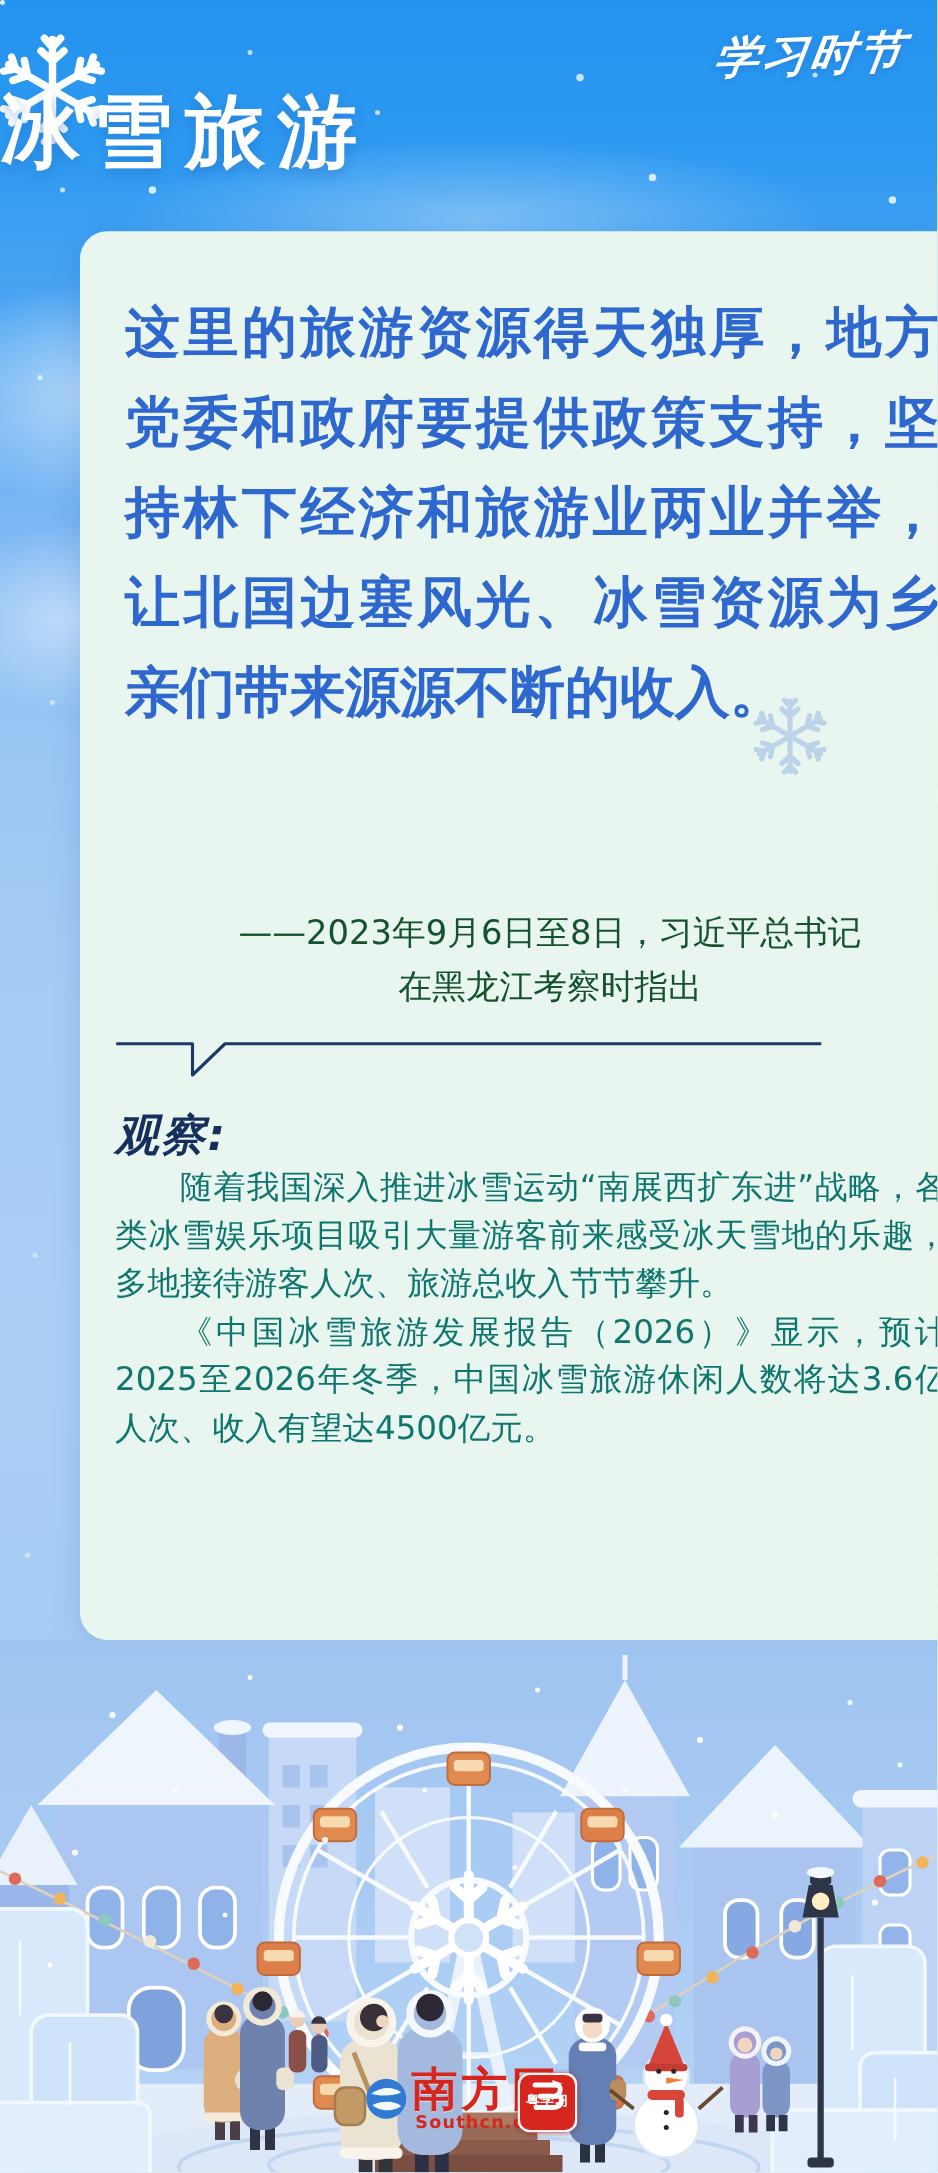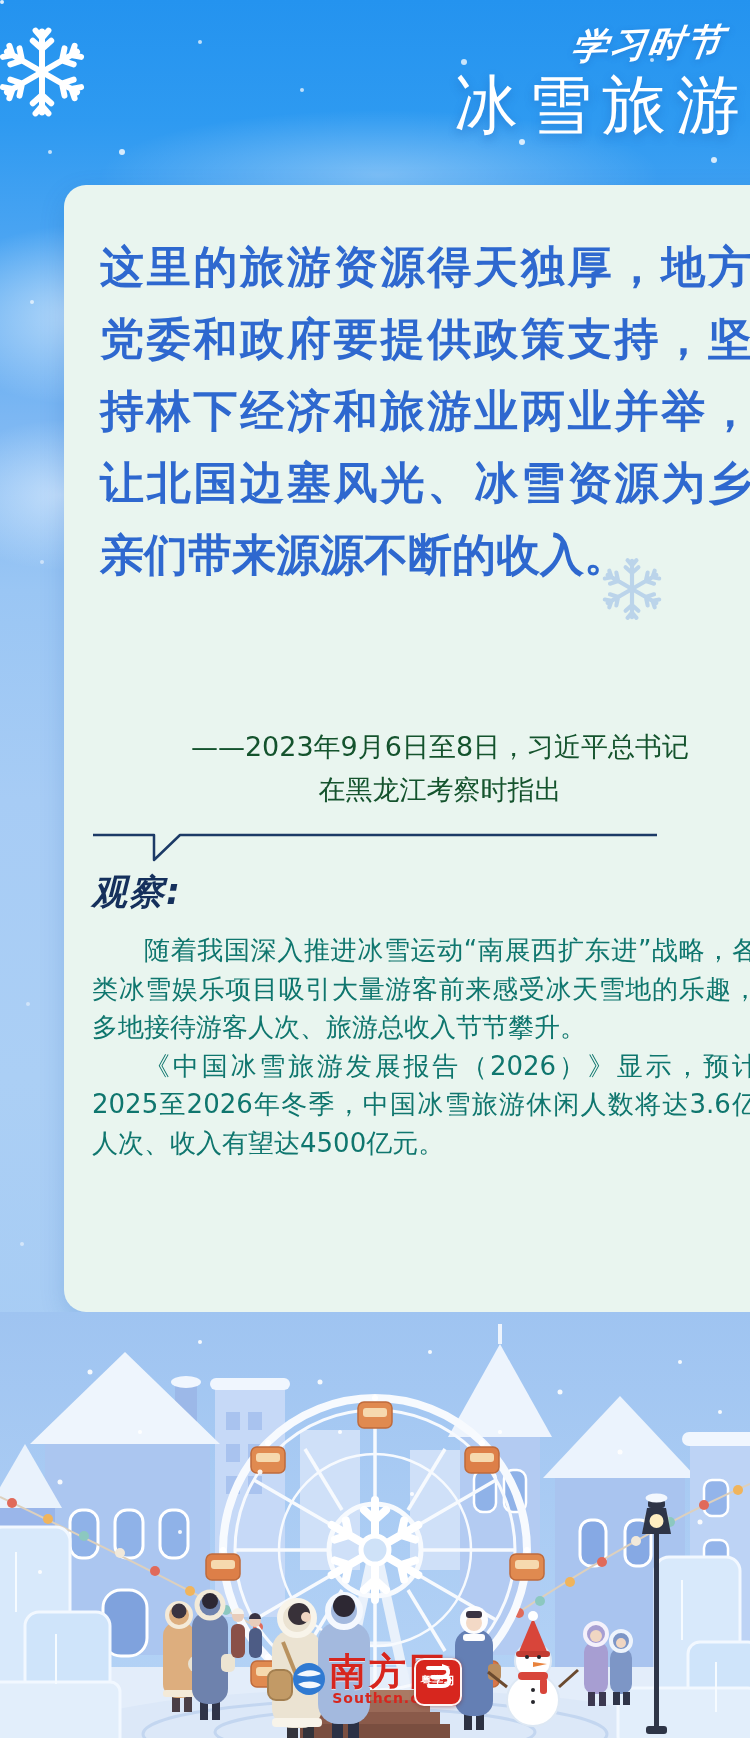--- a/index.html
+++ b/index.html
@@ -23,31 +23,31 @@
     462px 60px 0 1px rgba(255,255,255,.75),600px 222px 0 0 rgba(255,255,255,.6),
     342px 470px 0 0 rgba(255,255,255,.5),142px 722px 0 0 rgba(255,255,255,.5),
     692px 742px 0 0 rgba(255,255,255,.5),40px 560px 0 0 rgba(255,255,255,.5),
     722px 902px 0 0 rgba(255,255,255,.45),26px 1002px 0 0 rgba(255,255,255,.45),
     724px 1062px 0 0 rgba(255,255,255,.45),20px 1242px 0 0 rgba(255,255,255,.5),
     730px 1152px 0 0 rgba(255,255,255,.45),48px 150px 0 0 rgba(255,255,255,.7);}
   .flake{position:absolute;pointer-events:none;}
   .brand{position:absolute;top:20px;right:26px;color:#ffffff;font-weight:bold;font-size:36px;
     letter-spacing:2px;transform:skewX(-10deg) rotate(-2deg);
     text-shadow:0 2px 6px rgba(30,100,190,.45);font-style:italic;}
-  .title{position:absolute;top:62px;left:0;width:100%;text-align:right;color:#ffffff;
-    font-size:64px;font-weight:normal;letter-spacing:10px;
+  .title{position:absolute;top:62px;left:0;width:100%;text-align:left;color:#ffffff;
+    font-size:64px;font-weight:bold;letter-spacing:10px;
     text-shadow:0 4px 10px rgba(25,90,180,.4);}
   .card{position:absolute;left:64px;top:185px;width:722px;height:1127px;background:#e9f5ef;
     border-radius:22px;box-shadow:0 8px 24px rgba(30,90,170,.18);}
   .quote{position:absolute;top:46px;left:36px;right:34px;color:#2e68cf;font-weight:bold;
     font-size:44px;line-height:72px;text-align:justify;font-family:"DejaVu Serif","DejaVu Sans",serif;}
   .attrib{position:absolute;top:540px;right:30px;left:60px;text-align:center;color:#14532d;
     font-size:27px;line-height:43px;font-weight:400;}
   .divider{position:absolute;top:646px;left:28px;}
-  .obs-head{position:absolute;top:684px;left:28px;color:#15305c;font-size:35px;font-weight:bold;
+  .obs-head{position:absolute;top:700px;left:28px;color:#15305c;font-size:35px;font-weight:bold;
     font-style:italic;letter-spacing:2px;}
   .paras{position:absolute;top:746px;left:28px;right:28px;color:#0f766e;font-size:26px;
     line-height:38.5px;text-align:justify;}
   .paras p{margin:0;text-indent:2em;}
   #illus{position:absolute;left:0;top:1312px;}
   .footer-logos{position:absolute;left:0;top:1646px;width:750px;height:80px;pointer-events:none;}
   .southcn{position:absolute;left:291px;top:6px;display:flex;align-items:center;}
   .southcn .txt{display:flex;flex-direction:column;align-items:center;margin-left:2px;}
   .southcn .name{color:#d7261e;font-size:37px;font-weight:bold;line-height:38px;letter-spacing:3px;
     font-family:"DejaVu Serif","DejaVu Sans",serif;text-shadow:0 1px 0 rgba(255,255,255,.6);}

